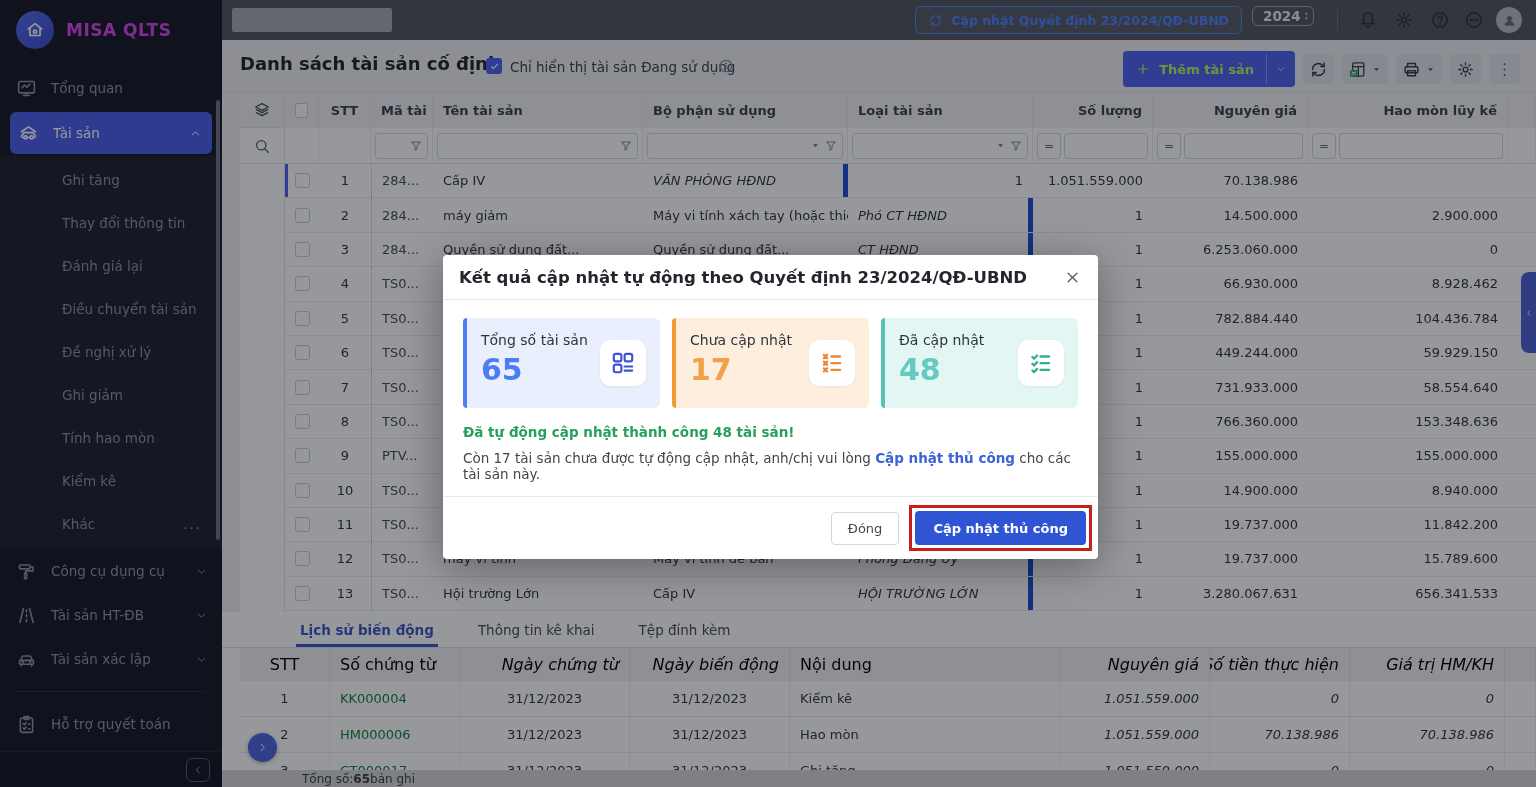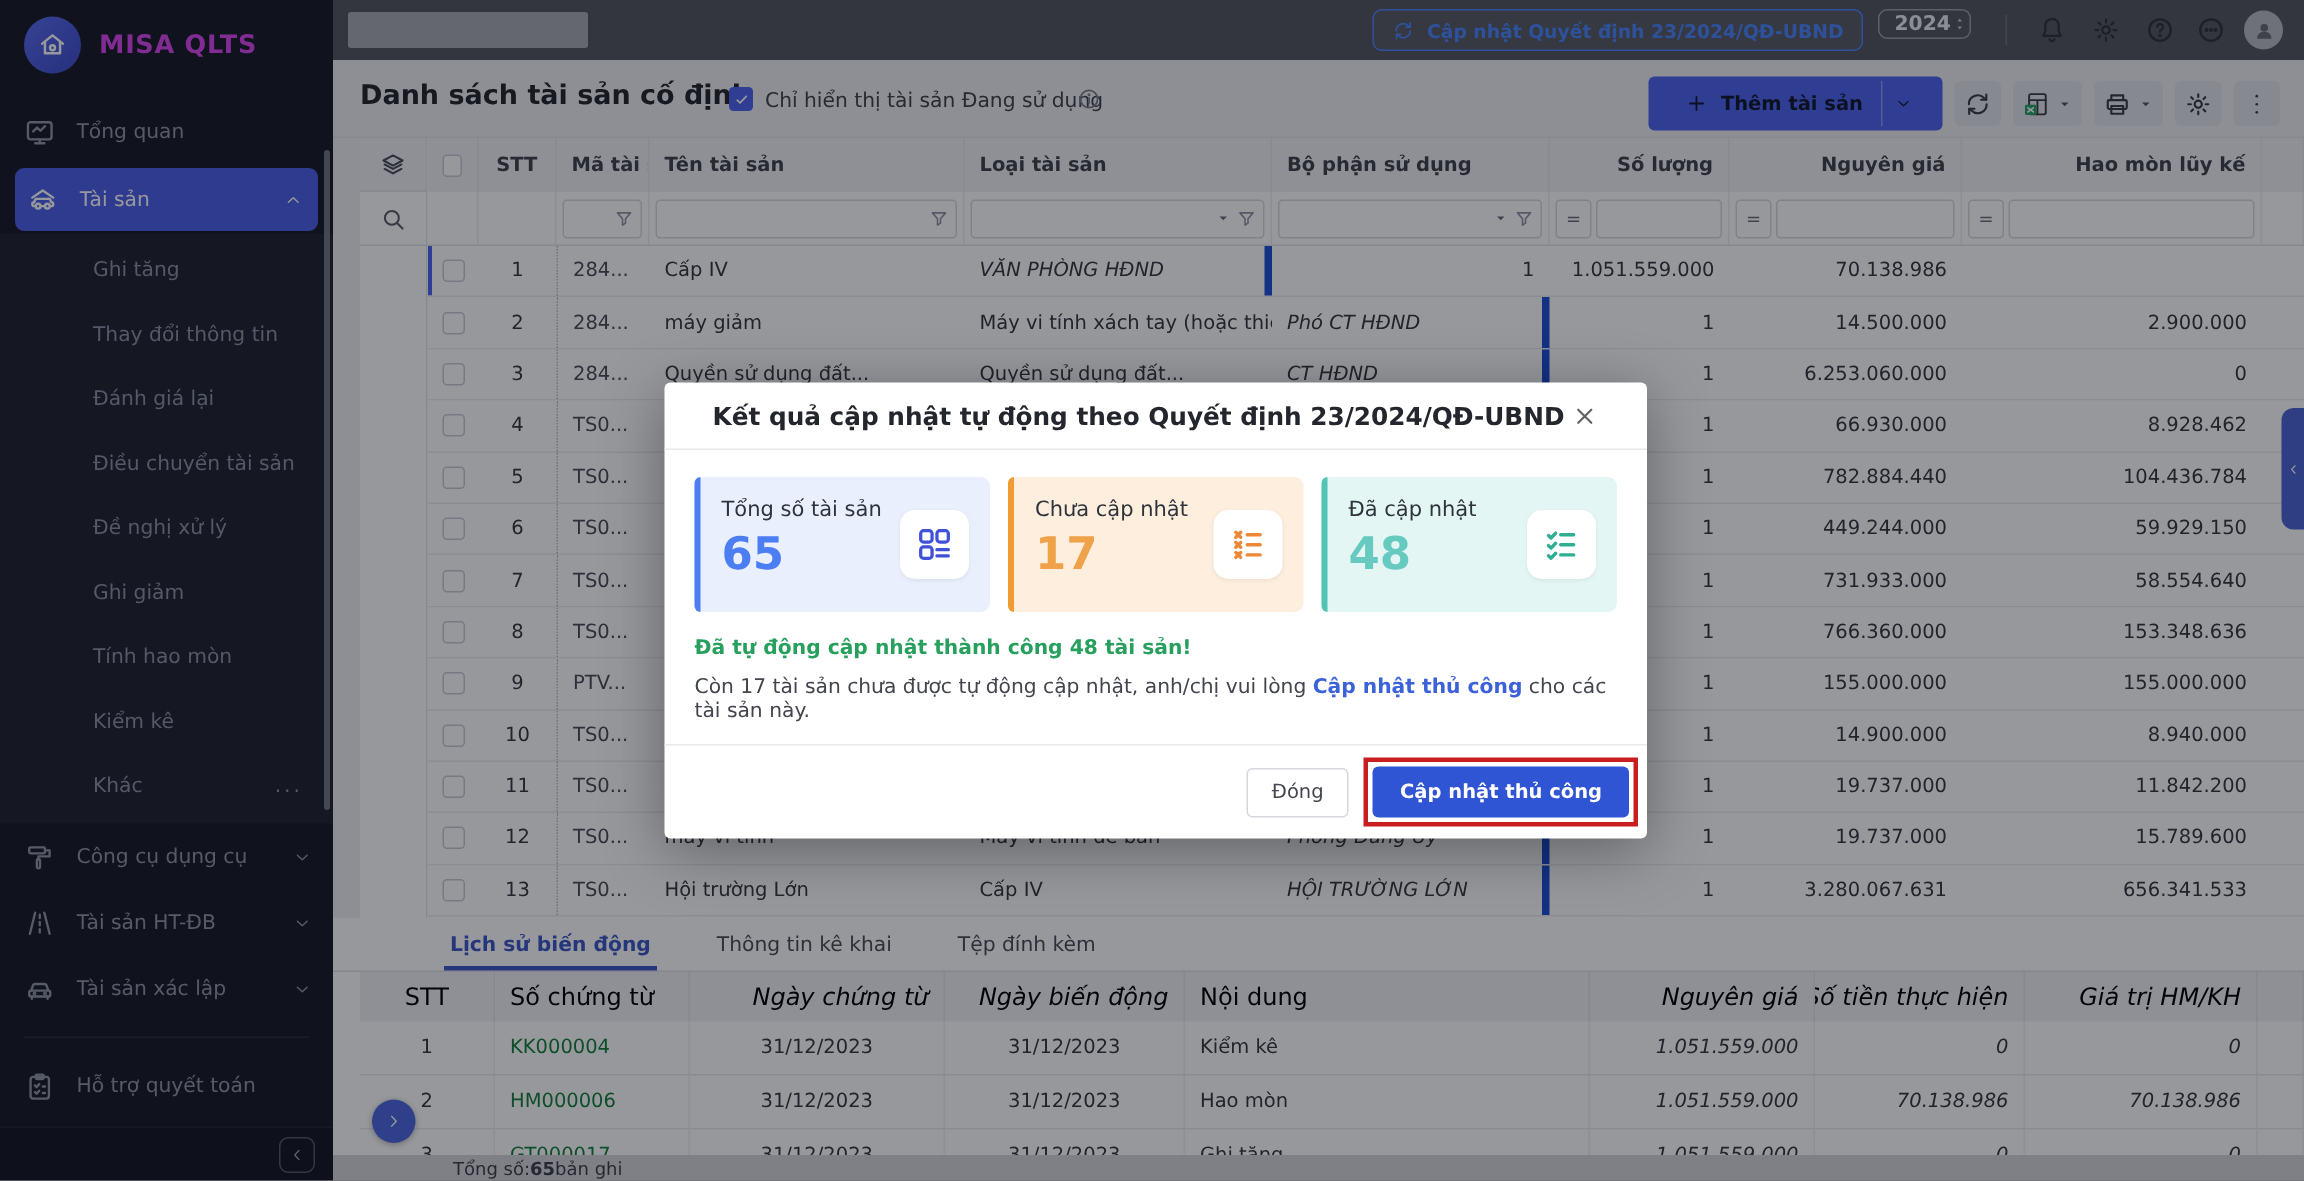--- a/index.html
+++ b/index.html
@@ -43,21 +43,21 @@
   .avatar .ic{width:17px;height:17px;}
 
   
   .toolbar{position:absolute;left:222px;top:40px;width:1314px;height:52px;background:#eef0f3;border-bottom:1px solid #e2e4e8;}
   .page-title{position:absolute;left:18px;top:13px;margin:0;font-size:18px;font-weight:700;color:#23252a;white-space:nowrap;}
   .cbx{position:absolute;left:264px;top:18px;width:16px;height:16px;background:#4c63f0;border-radius:3px;color:#fff;display:flex;align-items:center;justify-content:center;cursor:pointer;}
   .cbx .ic{width:11px;height:11px;}
   .cbx-label{position:absolute;left:288px;top:19px;font-size:13.5px;color:#3f4248;white-space:nowrap;}
   .info-ic{position:absolute;left:496px;top:18px;width:16px;height:16px;color:#7a7e88;}
   .tbar-right{position:absolute;right:16px;top:11px;display:flex;gap:8px;align-items:center;}
-  .add-btn{height:36px;background:#4c63f0;border:none;border-radius:4px;color:#0f172a;font-size:13px;font-weight:700;display:flex;align-items:center;padding:12px;font-family:inherit;cursor:pointer;}
+  .add-btn{height:36px;background:#4c63f0;border:none;border-radius:4px;color:#bef264;font-size:13px;font-weight:700;display:flex;align-items:center;padding:0;font-family:inherit;cursor:pointer;}
   .add-btn .plus{width:16px;height:16px;margin:0 8px 0 12px;}
   .add-btn .albl{padding-right:12px;white-space:nowrap;}
   .add-btn .vline{width:1px;height:30px;background:rgba(255,255,255,.35);}
   .add-btn .caret{width:12px;height:12px;margin:0 8px;}
   .ibtn{height:30px;min-width:30px;background:#e3e5ea;border:none;border-radius:4px;color:#3a3c42;display:flex;align-items:center;justify-content:center;gap:4px;padding:0 6px;cursor:pointer;}
   .ibtn .ic{width:19px;height:19px;}
   .ibtn .caret{width:11px;height:11px;color:#55575e;}
 
   
   .grid1{position:absolute;left:222px;top:92px;width:1314px;height:520px;}
@@ -104,21 +104,21 @@
   .link{color:#15803d;text-decoration:none;cursor:pointer;}
 
   .statusbar{position:absolute;left:222px;top:770px;width:1314px;height:17px;background:#d4d6da;display:flex;align-items:center;padding-left:80px;font-size:12px;color:#3c3f45;z-index:5;}
   .statusbar b{font-weight:700;}
   .fab{position:absolute;left:248px;top:733px;width:29px;height:29px;border-radius:50%;background:#4c66e0;border:none;color:#fff;display:flex;align-items:center;justify-content:center;z-index:6;box-shadow:0 1px 4px rgba(0,0,0,.3);cursor:pointer;padding:0;}
   .fab .ic{width:13px;height:13px;}
 
   
   .dim{position:absolute;inset:0;background:rgba(8,10,18,.42);z-index:20;}
   .modal{position:absolute;left:443px;top:255px;width:655px;background:#fff;border-radius:4px;z-index:30;box-shadow:0 8px 40px rgba(0,0,0,.35);}
-  .m-head{height:45px;display:flex;align-items:center;padding:0 32px;border-bottom:1px solid #e8e9ed;}
+  .m-head{height:45px;display:flex;align-items:center;padding:0 16px;border-bottom:1px solid #e8e9ed;}
   .m-head h2{margin:0;font-size:16.5px;font-weight:700;color:#23262c;flex:1;white-space:nowrap;}
   .m-close{width:19px;height:19px;color:#5f6269;cursor:pointer;}
   .m-cards{display:flex;gap:12px;padding:18px 20px 0;}
   .card{flex:1;height:90px;border-radius:6px;position:relative;padding:14px 14px 0 18px;}
   .card::before{content:"";position:absolute;left:0;top:0;bottom:0;width:4px;border-radius:6px 0 0 6px;background:var(--bc);}
   .clabel{font-size:14px;color:#2f333c;white-space:nowrap;}
   .cvalue{font-size:30px;font-weight:700;margin-top:7px;line-height:1;}
   .ctile{position:absolute;right:14px;top:50%;transform:translateY(-50%);width:46px;height:46px;background:#fff;border-radius:10px;display:flex;align-items:center;justify-content:center;box-shadow:0 1px 3px rgba(0,0,0,.06);}
   .ctile svg{width:26px;height:26px;display:block;}
   .m-success{margin:16px 20px 0;font-weight:700;color:#27a05e;font-size:13.5px;}
@@ -440,22 +440,22 @@
         </div>
     </div>
     <div class="g1wrap">
       <div id="g1head" class="g1row head">
           <div class="th c">
             <span class="cbx2"></span>
           </div>
           <div class="th c">STT</div>
           <div class="th ">Mã tài s...</div>
           <div class="th ">Tên tài sản</div>
+          <div class="th ">Bộ phận sử dụng</div>
           <div class="th ">Loại tài sản</div>
-          <div class="th ">Bộ phận sử dụng</div>
           <div class="th r">Số lượng</div>
           <div class="th r">Nguyên giá</div>
           <div class="th r">Hao mòn lũy kế</div>
           <div class="th"></div>
         </div>
       <div id="g1filter" class="g1row filt">
           <div class="fcell"></div>
           <div class="fcell"></div>
           <div class="fcell">
             <div class="fbox">

